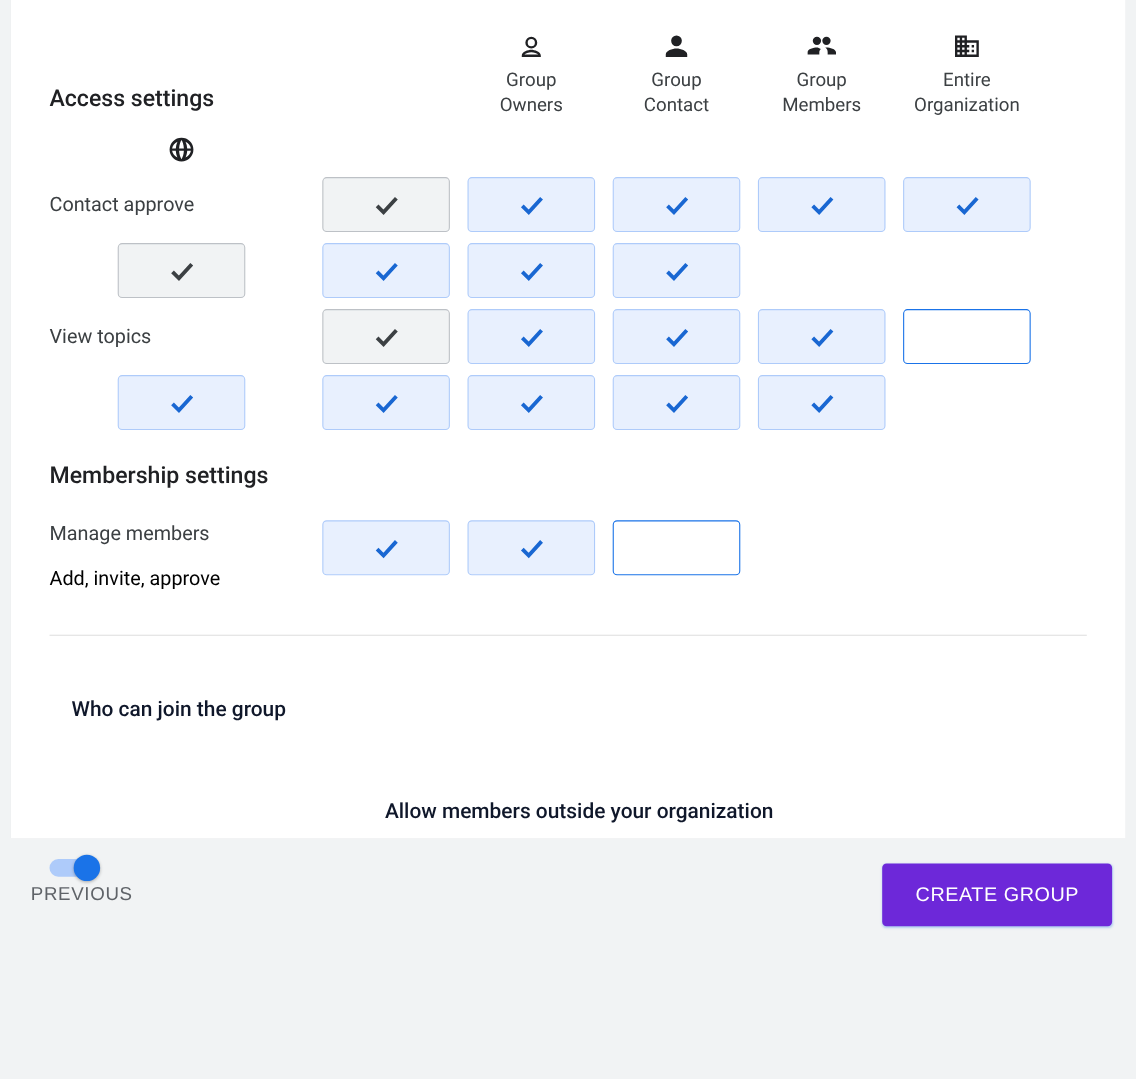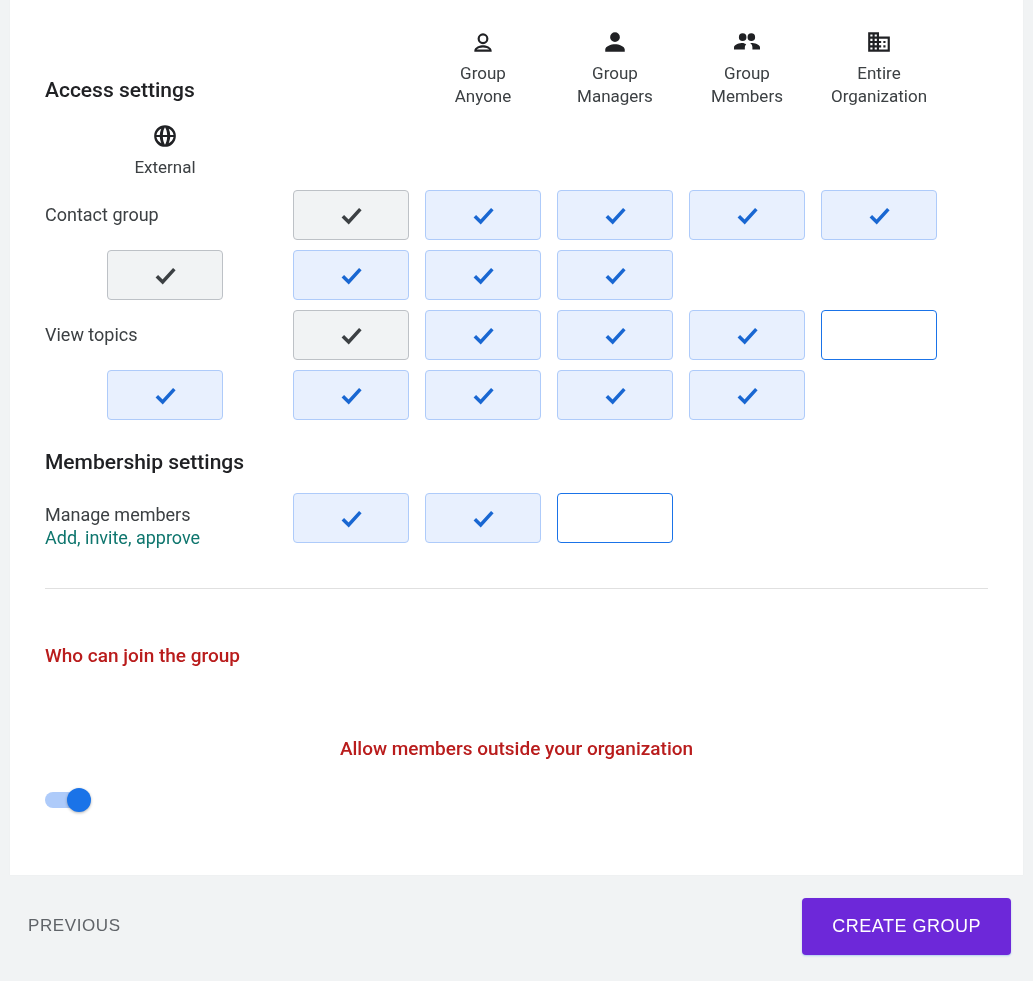--- a/index.html
+++ b/index.html
@@ -8,21 +8,21 @@
       background: #f1f3f4;
       width: 1033px;
       height: 981px;
       overflow: hidden;
       color: #202124;
     }
     .card {
       background: #fff;
       margin: 0 10px;
       padding: 20px 35px 35px 35px;
-      height: 875px;
+      height: 762px;
       border-radius: 0;
       box-shadow: 0 0 1px rgba(0,0,0,0.05);
       position: relative;
     }
     .grid {
       display: grid;
       grid-template-columns: 240px repeat(5, 132px);
       align-items: center;
       column-gap: 0;
     }
@@ -47,22 +47,22 @@
     .section-heading.first {
       padding-top: 58px;
     }
     .row-label {
       font-size:18px;
       color:#3c4043;
       padding: 16px 0;
     }
     .row-hint {
       font-size:18px;
-      color:#0f766e;
-      margin-top:2px;
+      color:#000000;
+      margin-top:20px;
     }
     .cell {
       display:flex;
       justify-content:center;
       align-items:center;
       padding: 5px 0;
     }
     .checkbox {
       width:116px;
       height:50px;
@@ -94,21 +94,22 @@
       height:1px;
       background:#e0e0e0;
       margin: 40px 0 0 0;
     }
     .join-section {
       margin-top: 55px;
     }
     .join-heading, .allow-heading {
       font-size:19px;
       font-weight:500;
-      color:#b91c1c;
+      color:#0f172a;
+      margin-left:20px;
     }
     .select-wrap {
       margin-top:18px;
       position:relative;
       width:376px;
       border-bottom:1px solid #9aa0a6;
       padding:6px 0 8px 4px;
       cursor:pointer;
       display:flex;
       justify-content:space-between;
@@ -188,29 +189,29 @@
 <div class="card">
   <div class="grid">
 
     <div></div>
     <div class="col-head">
       <div class="icon-wrap">
         <svg viewBox="0 0 24 24">
             <path d="M12 6a3 3 0 1 1 0 6 3 3 0 0 1 0-6m0-2a5 5 0 1 0 0 10 5 5 0 0 0 0-10zM4 20c0-3.3 5.3-5 8-5s8 1.7 8 5v1H4v-1zm2.2-1h11.6c-.8-1.2-3.6-2-5.8-2s-5 0.8-5.8 2z"></path>
           </svg>
       </div>
-      <div class="col-label"><span>Group</span><br><span>Anyone</span></div>
+      <div class="col-label"><span>Group</span><br><span>Owners</span></div>
     </div>
     <div class="col-head">
       <div class="icon-wrap">
         <svg viewBox="0 0 24 24">
             <path d="M12 12a4.5 4.5 0 1 0 0-9 4.5 4.5 0 0 0 0 9zm0 2c-3.5 0-9 1.8-9 5v2h18v-2c0-3.2-5.5-5-9-5z"></path>
           </svg>
       </div>
-      <div class="col-label"><span>Group</span><br><span>Managers</span></div>
+      <div class="col-label"><span>Group</span><br><span>Contact</span></div>
     </div>
     <div class="col-head">
       <div class="icon-wrap">
         <svg viewBox="0 0 24 24">
             <path d="M16 11a3.5 3.5 0 1 0 0-7 3.5 3.5 0 0 0 0 7zM8 11a3.5 3.5 0 1 0 0-7 3.5 3.5 0 0 0 0 7zm0 2c-2.7 0-8 1.3-8 4v2h10v-2c0-1 .5-1.9 1.3-2.6C10 13.5 8.9 13 8 13zm8 0c-.3 0-.7 0-1 .1 1.4.9 2 2.2 2 3.9v2h7v-2c0-2.7-5.3-4-8-4z"></path>
           </svg>
       </div>
       <div class="col-label"><span>Group</span><br><span>Members</span></div>
     </div>
     <div class="col-head">
@@ -220,31 +221,30 @@
           </svg>
       </div>
       <div class="col-label"><span>Entire</span><br><span>Organization</span></div>
     </div>
     <div class="col-head">
       <div class="icon-wrap">
         <svg viewBox="0 0 24 24">
             <path d="M12 2a10 10 0 1 0 0 20 10 10 0 0 0 0-20zm7.9 9h-3.1a16 16 0 0 0-1.4-5.6A8 8 0 0 1 19.9 11zM12 4c1 1.5 1.8 3.8 2 7h-4c.2-3.2 1-5.5 2-7zM4.1 13h3.1c.2 2.2.7 4.1 1.4 5.6A8 8 0 0 1 4.1 13zm3.1-2H4.1a8 8 0 0 1 4.5-5.6A16 16 0 0 0 7.2 11zM12 20c-1-1.5-1.8-3.8-2-7h4c-.2 3.2-1 5.5-2 7zm3.4-1.4c.7-1.5 1.2-3.4 1.4-5.6h3.1a8 8 0 0 1-4.5 5.6z"></path>
           </svg>
       </div>
-      <div class="col-label"><span>External</span><br><span></span></div>
     </div>
 
     <div class="section-heading first" style="grid-column:1/2; grid-row:1; align-self:end;">Access settings</div>
 
   </div>
 
   <div id="access-rows">
       <div class="grid">
         <div>
-          <div class="row-label">Contact group</div>
+          <div class="row-label">Contact approve</div>
         </div>
         <div class="cell">
           <div class="checkbox checked-grey">
             <svg viewBox="0 0 24 24">
               <path class="check-path" d="M5 13l5 5L20 7"></path>
             </svg>
           </div>
         </div>
         <div class="cell">
           <div class="checkbox checked-blue">

